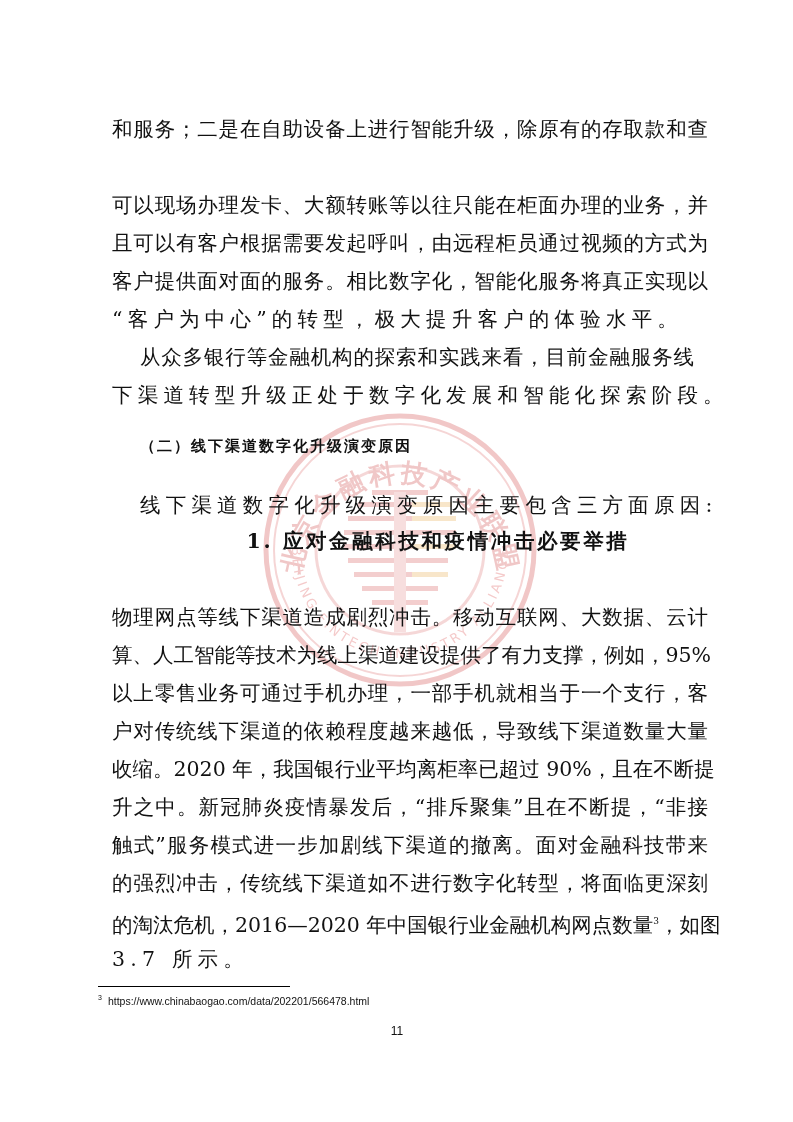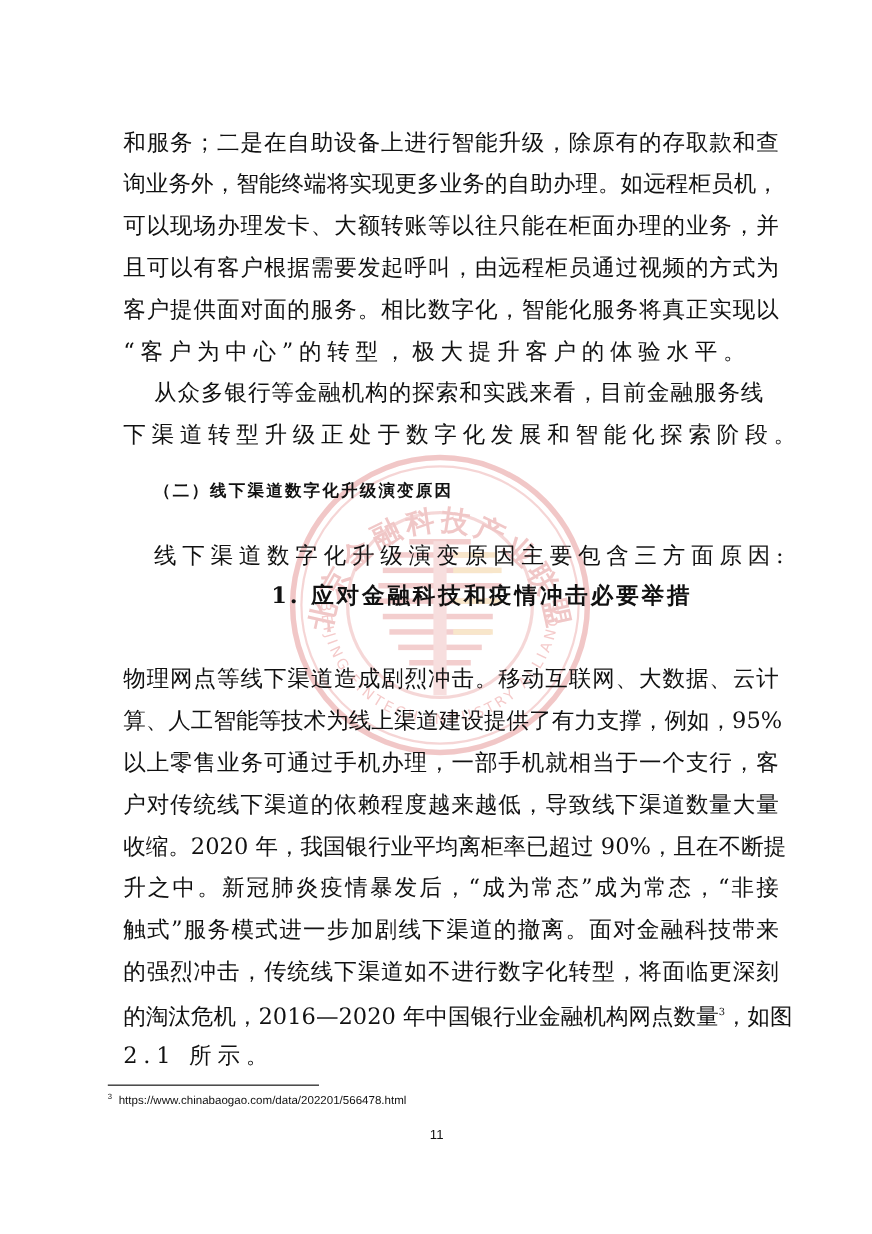--- a/index.html
+++ b/index.html
@@ -122,47 +122,46 @@
       <rect x="86" y="146" width="100" height="5" fill="#eaa7a7"></rect>
       <rect x="92" y="160" width="92" height="5" fill="#eaa7a7"></rect>
       <rect x="150" y="160" width="36" height="5" fill="#f3d3a0"></rect>
       <rect x="100" y="174" width="76" height="5" fill="#eaa7a7"></rect>
       <rect x="110" y="188" width="56" height="5" fill="#eaa7a7"></rect>
       <rect x="132" y="80" width="12" height="140" fill="#f1c4c4"></rect>
     </g>
   </svg>
 
   <div class="line justify" style="top:116px">和服务；二是在自助设备上进行智能升级，除原有的存取款和查</div>
-  <div class="line justify" style="top:154px">询业务外，智能终端将实现更多业务的自助办理。如远程柜员机，</div>
   <div class="line justify" style="top:192px">可以现场办理发卡、大额转账等以往只能在柜面办理的业务，并</div>
   <div class="line justify" style="top:230px">且可以有客户根据需要发起呼叫，由远程柜员通过视频的方式为</div>
   <div class="line justify" style="top:268px">客户提供面对面的服务。相比数字化，智能化服务将真正实现以</div>
   <div class="line" style="top:306px">“客户为中心”的转型，极大提升客户的体验水平。</div>
 
   <div class="line justify indent" style="top:344px">从众多银行等金融机构的探索和实践来看，目前金融服务线</div>
   <div class="line" style="top:382px">下渠道转型升级正处于数字化发展和智能化探索阶段。</div>
 
   <div class="line heading" style="top:433px; left:140px;">（二）线下渠道数字化升级演变原因</div>
 
   <div class="line" style="top:492px; left:140px;">线下渠道数字化升级演变原因主要包含三方面原因:</div>
 
   <div class="line bold" style="top:528px; left:140px; letter-spacing:2.6px;">1. 应对金融科技和疫情冲击必要举措</div>
 
   <div class="line justify" style="top:604px">物理网点等线下渠道造成剧烈冲击。移动互联网、大数据、云计</div>
   <div class="line justify" style="top:642px">算、人工智能等技术为线上渠道建设提供了有力支撑，例如，95%</div>
   <div class="line justify" style="top:680px">以上零售业务可通过手机办理，一部手机就相当于一个支行，客</div>
   <div class="line justify" style="top:718px">户对传统线下渠道的依赖程度越来越低，导致线下渠道数量大量</div>
   <div class="line justify" style="top:756px">收缩。2020 年，我国银行业平均离柜率已超过 90%，且在不断提</div>
-  <div class="line justify" style="top:794px">升之中。新冠肺炎疫情暴发后，“成为常态”成为常态，“非接</div>
+  <div class="line justify" style="top:794px">升之中。新冠肺炎疫情暴发后，“排斥聚集”且在不断提，“非接</div>
   <div class="line justify" style="top:832px">触式”服务模式进一步加剧线下渠道的撤离。面对金融科技带来</div>
   <div class="line justify" style="top:870px">的强烈冲击，传统线下渠道如不进行数字化转型，将面临更深刻</div>
   <div class="line justify" style="top:908px">
     <span>的淘汰危机，2016—2020 年中国银行业金融机构网点数量</span><sup class="fn">3</sup><span>，如图</span>
   </div>
-  <div class="line" style="top:946px">2.1 所示。</div>
+  <div class="line" style="top:946px">3.7 所示。</div>
 
   <div class="footnote-rule"></div>
   <div class="footnote">
     <span class="num">3</span><span>https://www.chinabaogao.com/data/202201/566478.html</span>
   </div>
 
   <div class="page-number">11</div>
 </div>
 
 </body></html>

